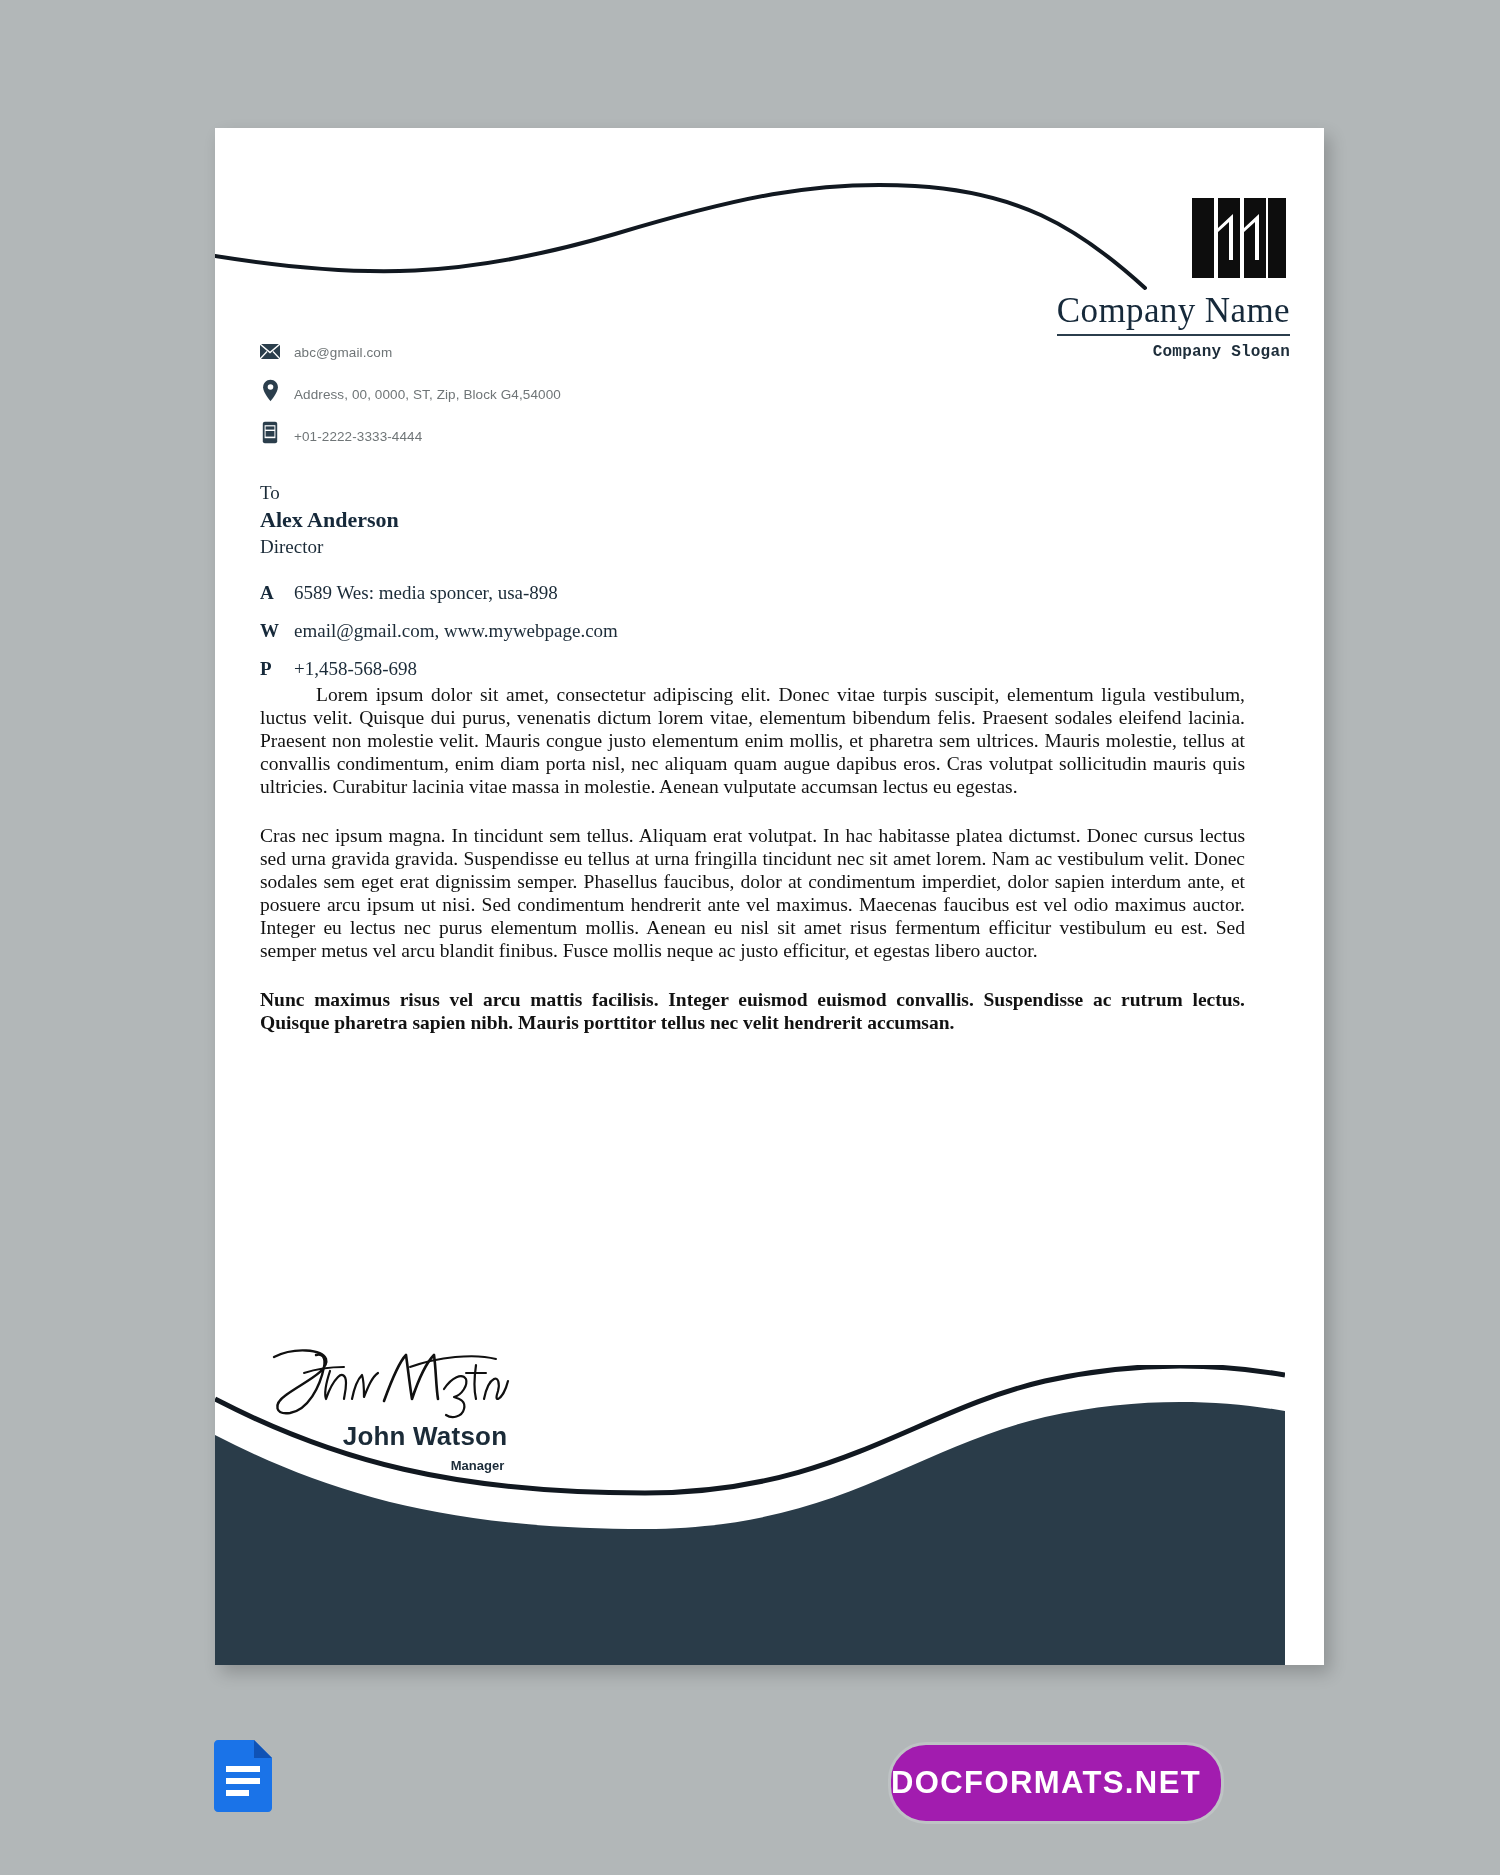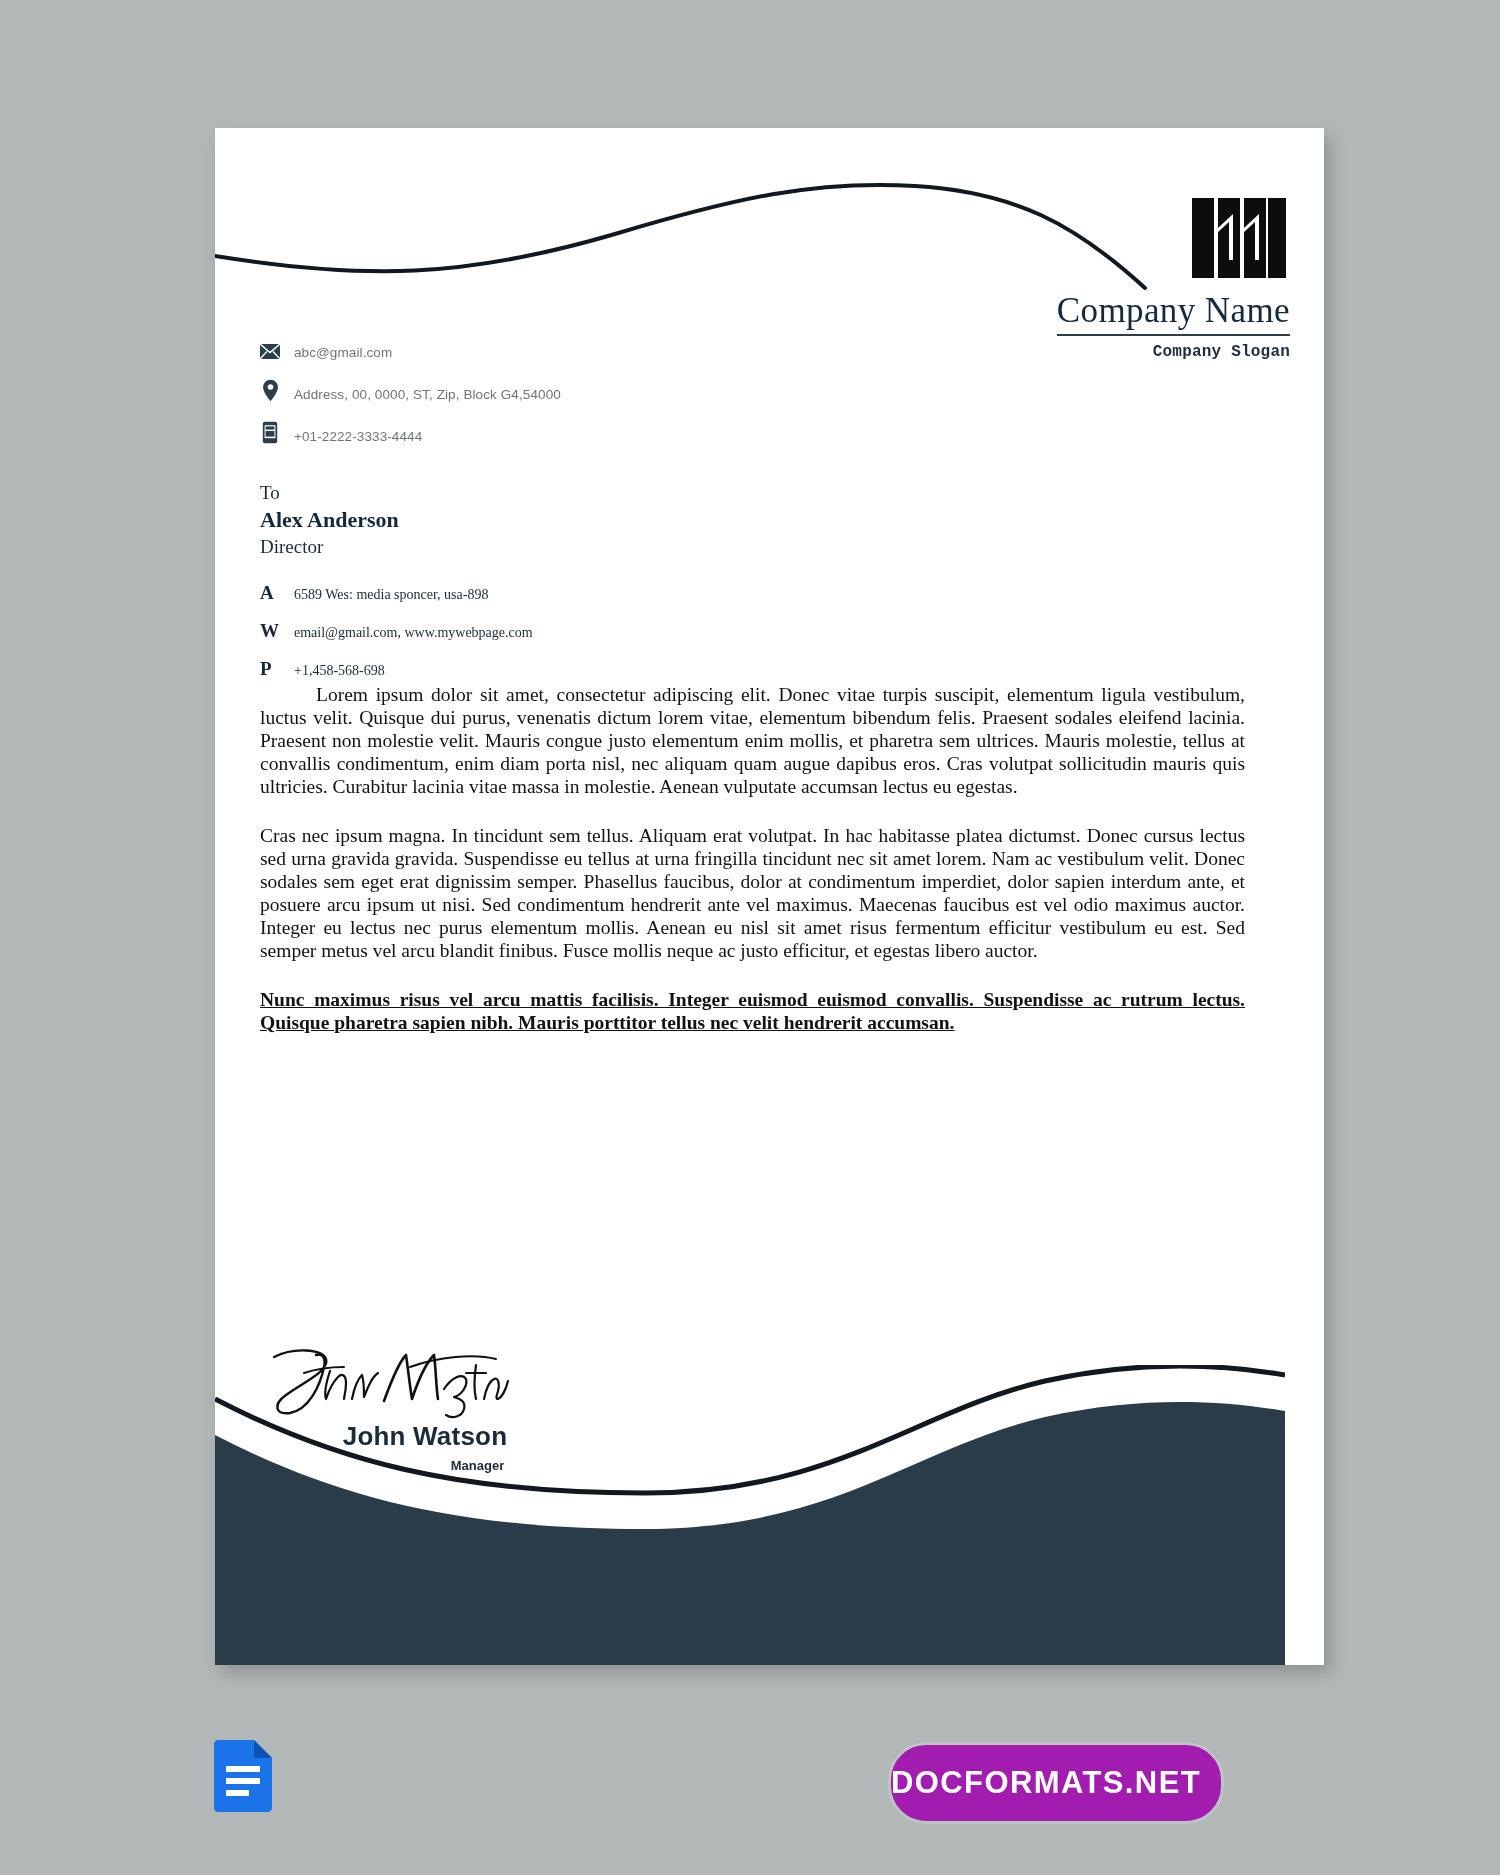--- a/index.html
+++ b/index.html
@@ -130,40 +130,40 @@
     margin-bottom: 16px;
   }
   .awp-key {
     font-weight: bold;
     font-size: 19px;
     color: #16293a;
     width: 34px;
     min-width: 34px;
   }
   .awp-val {
-    font-size: 14px;
+    font-size: 19px;
     color: #1b2b38;
   }
 
   
   .body-copy {
     position: absolute;
     left: 45px;
     top: 555px;
     width: 985px;
   }
   .para {
     font-size: 19.5px;
     line-height: 1.18;
     color: #121212;
     text-align: justify;
     margin: 0 0 26px 0;
   }
   .para.first { text-indent: 56px; }
-  .para.bold { font-weight: bold; margin-bottom: 16px; text-decoration: underline; }
+  .para.bold { font-weight: bold; margin-bottom: 16px; }
 
   
   .signature {
     position: absolute;
     left: 45px;
     top: 1215px;
     width: 330px;
     text-align: center;
   }
   .sig-mark { display: block; }

